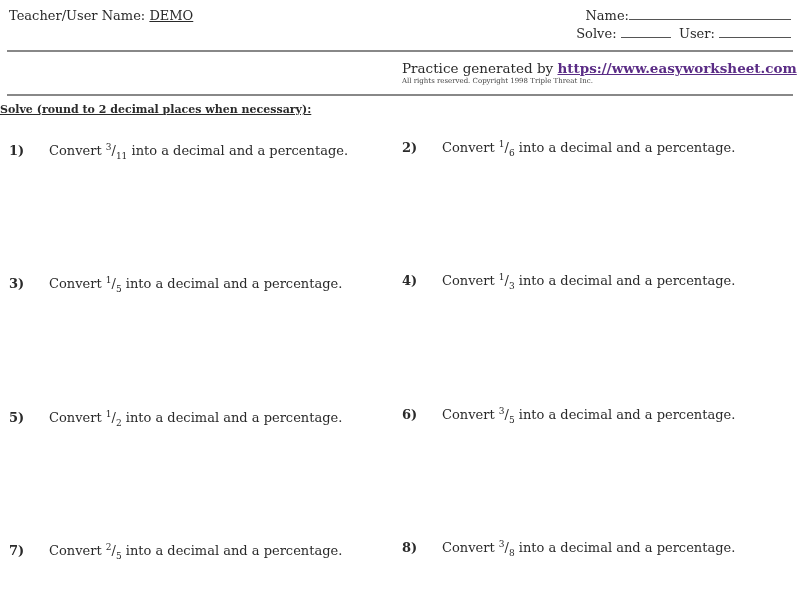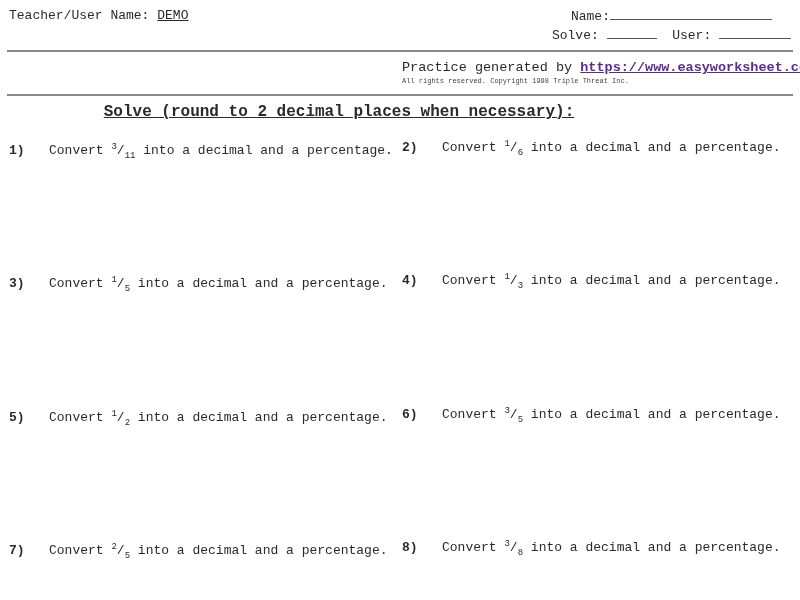--- a/index.html
+++ b/index.html
@@ -1,30 +1,30 @@
 <!DOCTYPE html>
 <html><head>
   <meta charset="utf-8">
   <style>
     html, body { margin: 0; padding: 0; }
     body {
       width: 800px; height: 600px; overflow: hidden; background: #ffffff;
       font-family: "DejaVu Serif", serif; color: #2a2a2a; position: relative;
     }
-    .abs { position: absolute; font-family: Liberation Mono, monospace; }
+    .abs { position: absolute; }
     .hdr-left { left: 9px; top: 7px; font-size: 13px; line-height: 18px; }
     .hdr-left .underline { text-decoration: underline; }
-    .hdr-right { right: 9px; top: 7px; font-size: 13px; line-height: 18px; text-align: center; }
+    .hdr-right { right: 9px; top: 7px; font-size: 13px; line-height: 18px; text-align: right; }
     .blank { display: inline-block; border-bottom: 1px solid #555; height: 12px; vertical-align: baseline; }
     .rule { left: 7px; right: 7px; height: 0; border-top: 2px solid #888; }
     .gen { left: 402px; top: 60px; }
     .gen-line { font-size: 13.5px; line-height: 16px; white-space: nowrap; }
     .gen-link { color: #5b2d86; font-weight: bold; text-decoration: underline; }
     .copyright { font-size: 7px; line-height: 10px; color: #444; }
-    .title { left: 0; width: 678px; top: 103px; text-align: center; font-size: 16px; font-weight: bold; }
+    .title { left: 0; width: 678px; top: 103px; font-size: 11px; font-weight: bold; }
     .title span { text-decoration: underline; }
     .prob { font-size: 13px; white-space: nowrap; }
     .prob .num { position: absolute; left: 0; top: 0; font-weight: bold; }
     .prob .text { position: absolute; left: 40px; top: 0; text-align: right; }
     sup, sub { font-size: 9px; line-height: 0; }
   </style>
 </head>
 <body>
 
 <div class="abs hdr-left">

